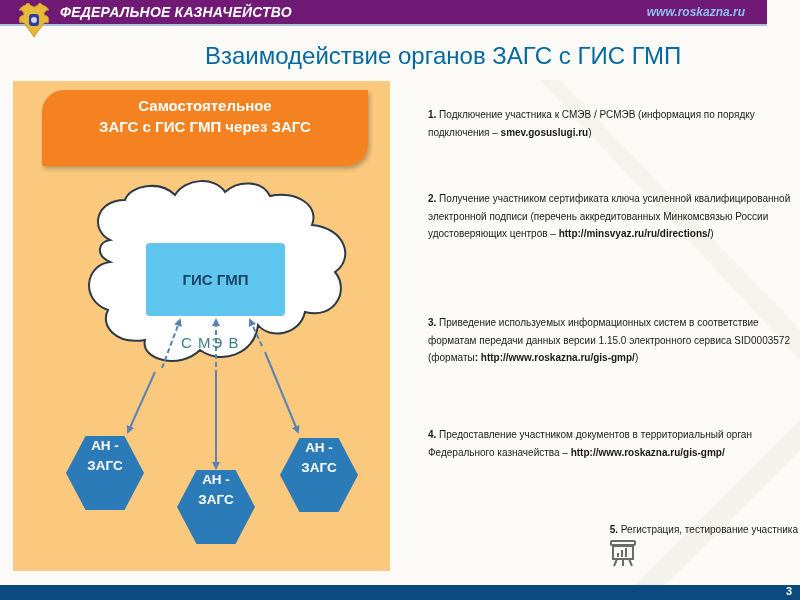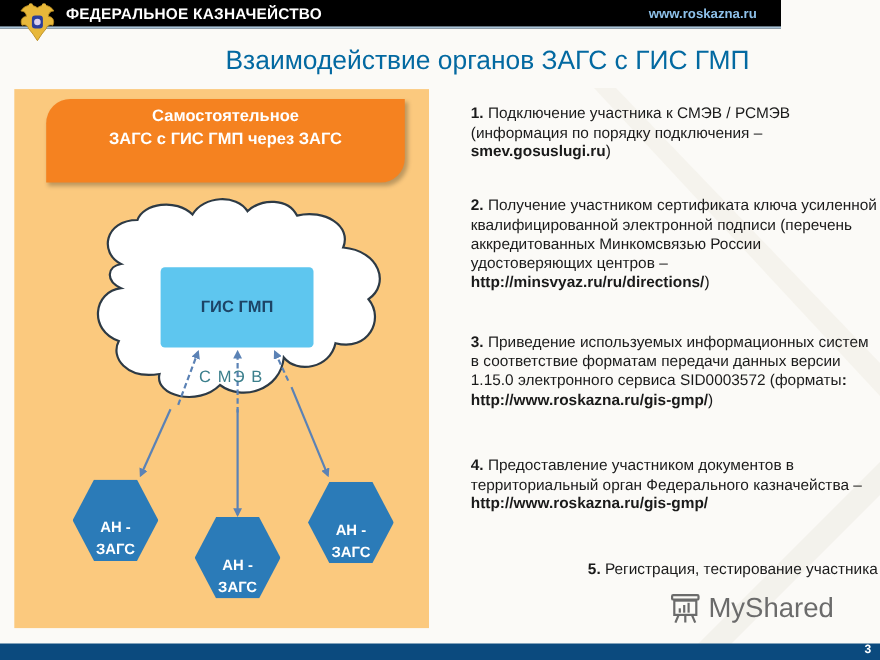--- a/index.html
+++ b/index.html
@@ -7,23 +7,24 @@
     body {
       position: relative;
       font-family: "Liberation Sans", "DejaVu Sans", sans-serif;
       background: #fbfaf7;
     }
     .bg-deco {
       position: absolute; left: 0; top: 0; width: 800px; height: 600px;
       pointer-events: none;
     }
     .header {
-      position: absolute; left: 0; top: 0; width: 710px; height: 26px;
-      background: #000000;
+      position: absolute; left: 0; top: 0; width: 767px; height: 26px;
+      background: #701a75;
       border-bottom: 2px solid #a9c3d8;
+      font-style: italic;
     }
     .emblem {
       position: absolute; left: 16px; top: 1px; width: 36px; height: 38px; z-index: 3;
     }
     .header-title {
       position: absolute; left: 60px; top: 4px;
       color: #ffffff; font-weight: bold; font-size: 14px; letter-spacing: 0.2px;
     }
     .header-url {
       position: absolute; right: 22px; top: 5px;
@@ -51,33 +52,33 @@
       background: #5ec6ef; border-radius: 4px;
       display: flex; align-items: center; justify-content: center;
       color: #1d4466; font-weight: bold; font-size: 15px;
     }
     .smev-label {
       position: absolute; left: 181px; top: 334px;
       color: #3b7f8c; font-size: 15px; letter-spacing: 1px;
     }
     .hex {
       position: absolute; width: 78px; height: 74px;
-      display: flex; align-items: flex-end; justify-content: center;
+      display: flex; align-items: flex-start; justify-content: center;
       text-align: center; color: #fff; font-weight: bold; font-size: 13.5px; line-height: 20px;
     }
     .hex-shape {
       position: absolute; left: 0; top: 0; width: 100%; height: 100%;
       background: #2b7bb8;
       clip-path: polygon(25% 0, 75% 0, 100% 50%, 75% 100%, 25% 100%, 0 50%);
     }
     .hex span { position: relative; z-index: 2; white-space: pre-line; }
     .steps { position: absolute; left: 428px; top: 94px; width: 370px; }
     .step {
       position: absolute; left: 0; width: 370px;
-      font-size: 14px; line-height: 17.5px; color: #1a1a1a;
+      font-size: 10px; line-height: 17.5px; color: #1a1a1a; margin-top: 12px;
     }
     .step .num { font-weight: bold; }
     .step .link { font-weight: bold; }
     .watermark {
       position: absolute; left: 608px; top: 538px;
       display: flex; align-items: center; gap: 6px;
       color: #6b6b6b; font-size: 25px;
     }
     .footer {
       position: absolute; left: 0; top: 585px; width: 800px; height: 15px;
@@ -193,18 +194,17 @@
   <svg width="30" height="30" viewBox="0 0 30 30">
     <rect x="3" y="3" width="24" height="4" rx="1" fill="none" stroke="#6b6b6b" stroke-width="2"></rect>
     <rect x="5" y="8" width="20" height="13" fill="none" stroke="#6b6b6b" stroke-width="2"></rect>
     <rect x="9" y="15" width="2" height="4" fill="#6b6b6b"></rect>
     <rect x="13" y="12" width="2" height="7" fill="#6b6b6b"></rect>
     <rect x="17" y="10" width="2" height="9" fill="#6b6b6b"></rect>
     <line x1="9" y1="21" x2="6" y2="28" stroke="#6b6b6b" stroke-width="2"></line>
     <line x1="15" y1="21" x2="15" y2="28" stroke="#6b6b6b" stroke-width="2"></line>
     <line x1="21" y1="21" x2="24" y2="28" stroke="#6b6b6b" stroke-width="2"></line>
   </svg>
-  <span>MyShared</span>
 </div>
 
 <div class="footer">
   <span class="page-number">3</span>
 </div>
 
 </body></html>

